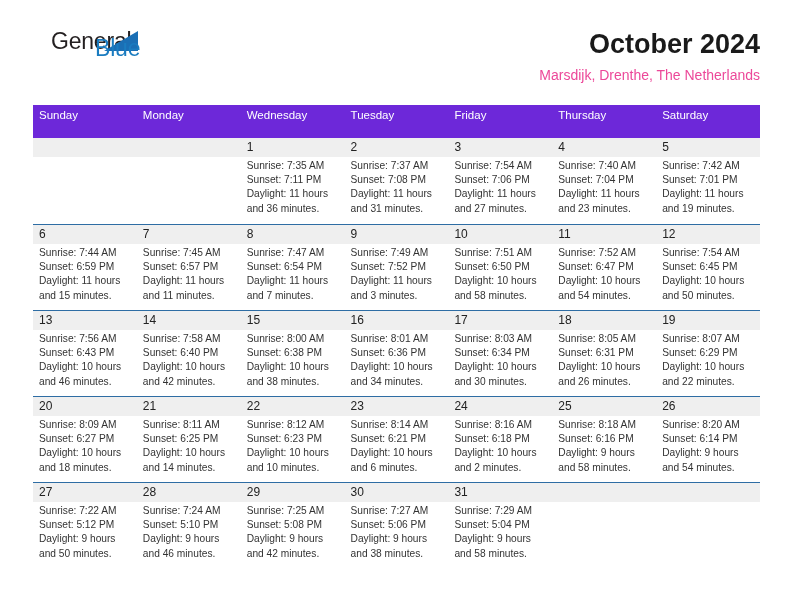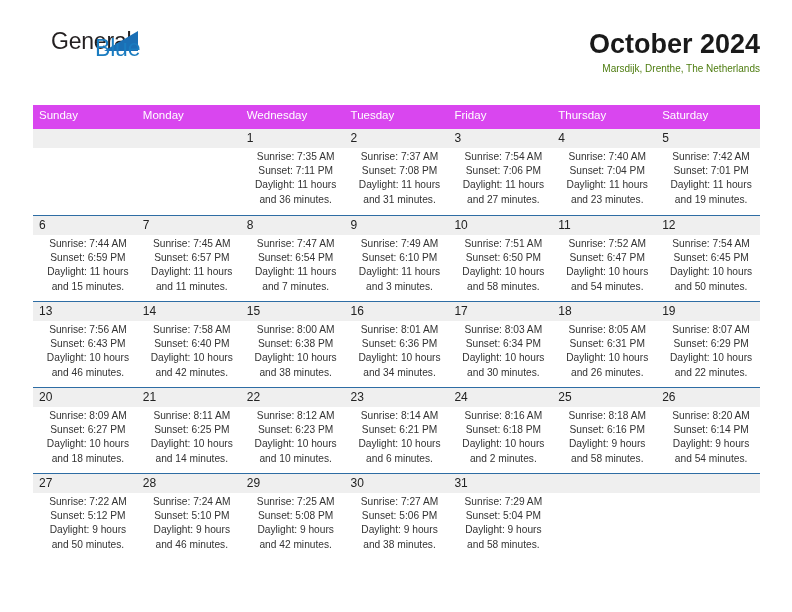--- a/index.html
+++ b/index.html
@@ -70,37 +70,38 @@
     text-align: right;
   }
   .cal-title {
     font-size: 27px;
     line-height: 32px;
     color: #1a1a1a;
     font-weight: bold;
     white-space: nowrap;
   }
   .cal-subtitle {
-    font-size: 10px;
+    margin-top: 7px;
+    font-size: 14px;
     line-height: 17px;
-    color: #4d7c0f;
+    color: #ec4899;
     white-space: nowrap;
   }
 
   
   .calendar {
     position: absolute;
     left: 33px;
     top: 105px;
     width: 727px;
   }
   .dow-row {
     display: flex;
-    background: #d946ef;
-    height: 24px;
+    background: #6d28d9;
+    height: 33px;
   }
   .dow-cell {
     flex: 1 1 0;
     color: #ffffff;
     font-size: 11.5px;
     line-height: 21px;
     padding-left: 6px;
     box-sizing: border-box;
     white-space: nowrap;
     overflow: hidden;
@@ -138,21 +139,20 @@
     height: 19px;
     line-height: 19px;
     font-size: 12px;
     color: #222222;
   }
   .daylines {
     margin-top: 2px;
     font-size: 10.2px;
     line-height: 14.2px;
     color: #333333;
-    text-align: center;
   }
   .daylines div {
     white-space: nowrap;
   }
 </style>
 </head>
 <body>
 
 <div class="page">
 
@@ -267,21 +267,21 @@
                 <div>Sunrise: 7:47 AM</div>
                 <div>Sunset: 6:54 PM</div>
                 <div>Daylight: 11 hours</div>
                 <div>and 7 minutes.</div>
               </div>
             </div>
             <div class="day-cell">
               <div class="daynum">9</div>
               <div class="daylines">
                 <div>Sunrise: 7:49 AM</div>
-                <div>Sunset: 6:10 PM</div>
+                <div>Sunset: 7:52 PM</div>
                 <div>Daylight: 11 hours</div>
                 <div>and 3 minutes.</div>
               </div>
             </div>
             <div class="day-cell">
               <div class="daynum">10</div>
               <div class="daylines">
                 <div>Sunrise: 7:51 AM</div>
                 <div>Sunset: 6:50 PM</div>
                 <div>Daylight: 10 hours</div>

